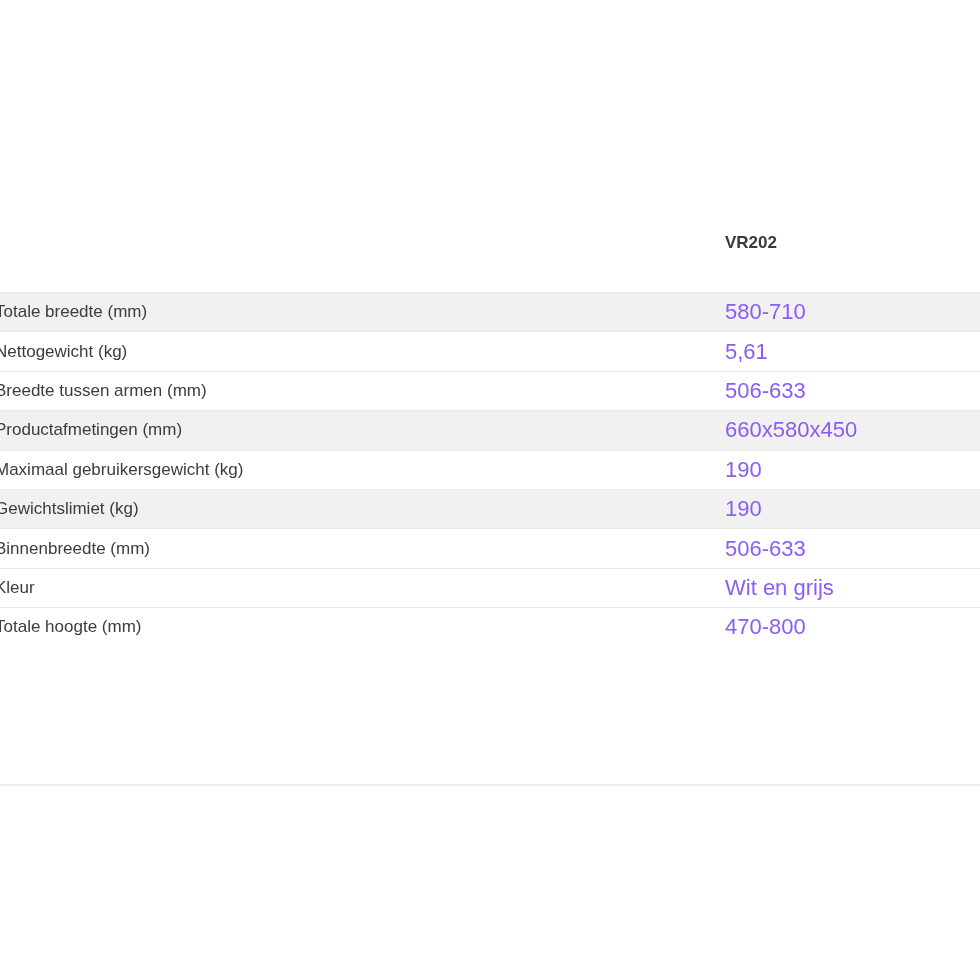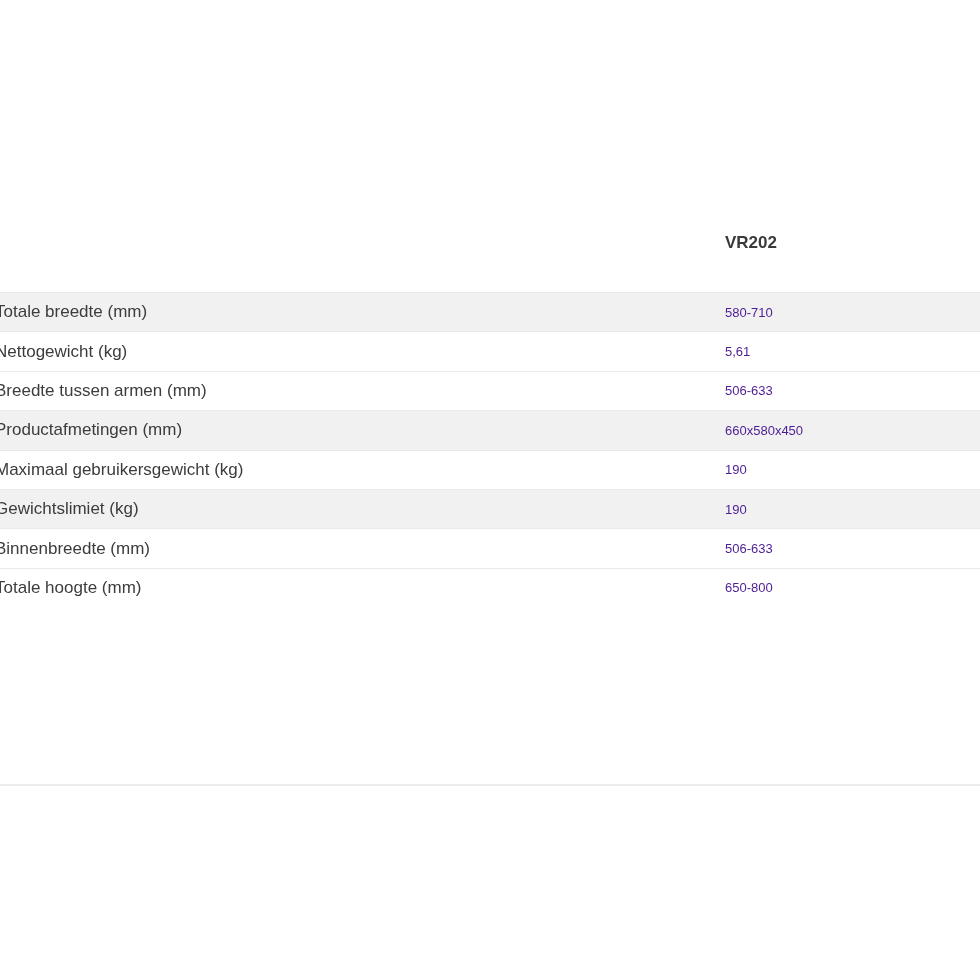--- a/index.html
+++ b/index.html
@@ -55,22 +55,22 @@
     color: #3c3c3c;
     white-space: nowrap;
   }
   .row .value-cell {
     position: absolute;
     left: 725px;
     top: 0;
     height: 100%;
     display: flex;
     align-items: center;
-    font-size: 13px;
-    color: #4c1d95;
+    font-size: 22px;
+    color: #8b5cf6;
     white-space: nowrap;
   }
   .bottom-rule {
     position: absolute;
     top: 784px;
     left: 0;
     width: 980px;
     height: 2px;
     background: #ececec;
   }
@@ -104,19 +104,23 @@
       </div>
       <div class="row stripe">
         <div class="label-cell">Gewichtslimiet (kg)</div>
         <div class="value-cell">190</div>
       </div>
       <div class="row">
         <div class="label-cell">Binnenbreedte (mm)</div>
         <div class="value-cell">506-633</div>
       </div>
       <div class="row">
+        <div class="label-cell">Kleur</div>
+        <div class="value-cell">Wit en grijs</div>
+      </div>
+      <div class="row">
         <div class="label-cell">Totale hoogte (mm)</div>
-        <div class="value-cell">650-800</div>
+        <div class="value-cell">470-800</div>
       </div>
     </div>
 
   <div class="bottom-rule"></div>
 </div>
 
 </body></html>

